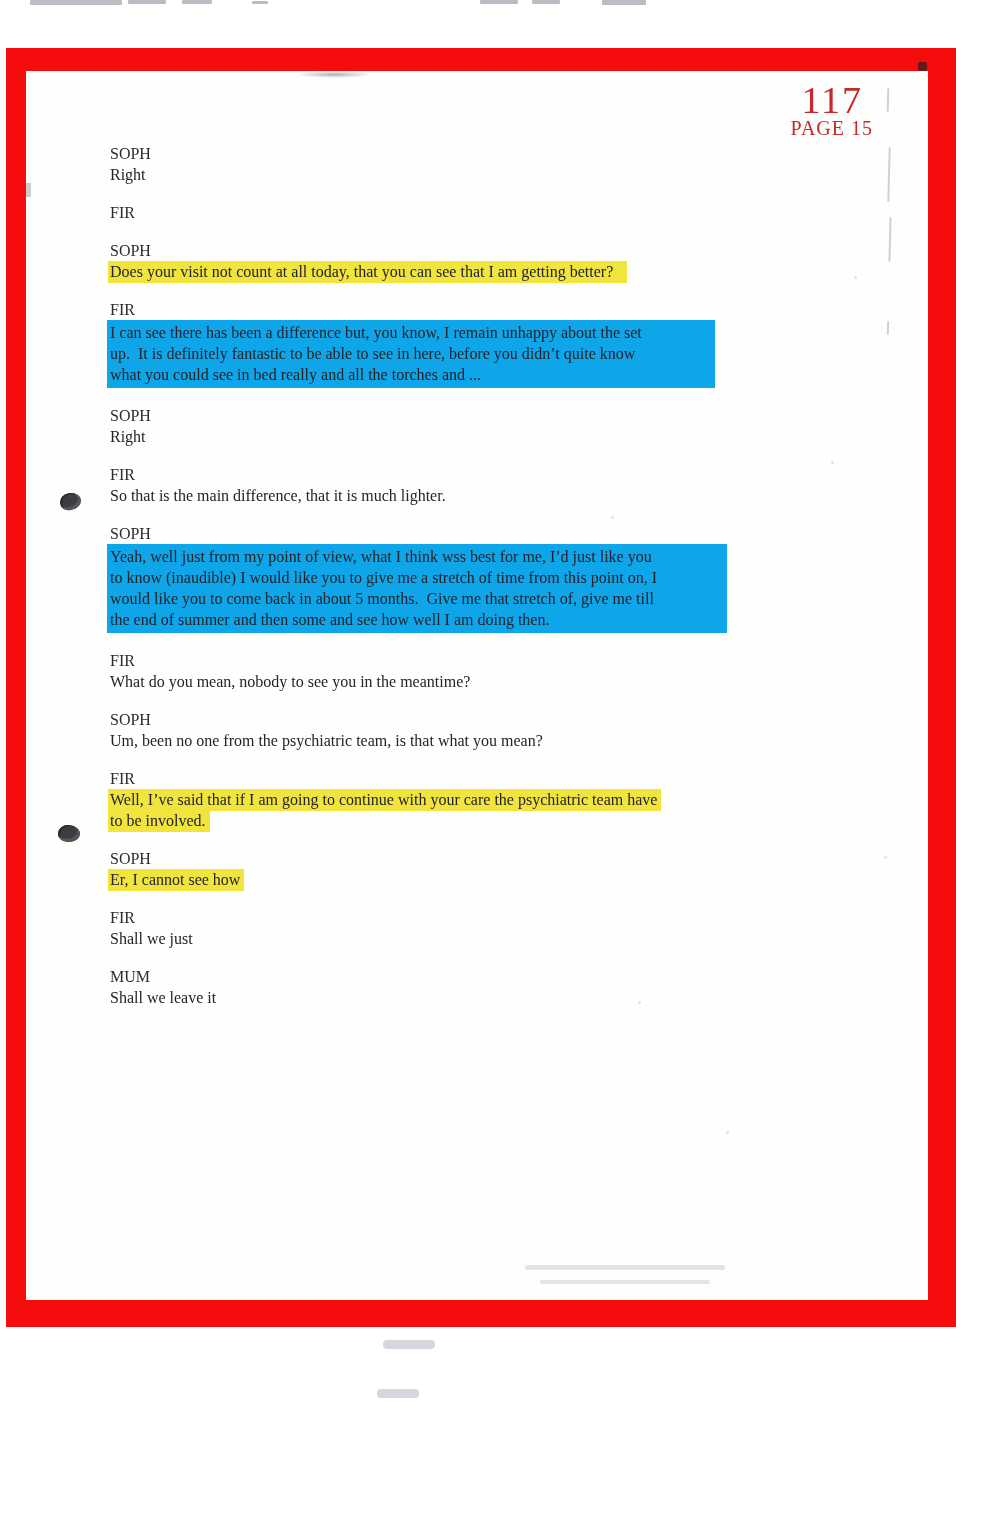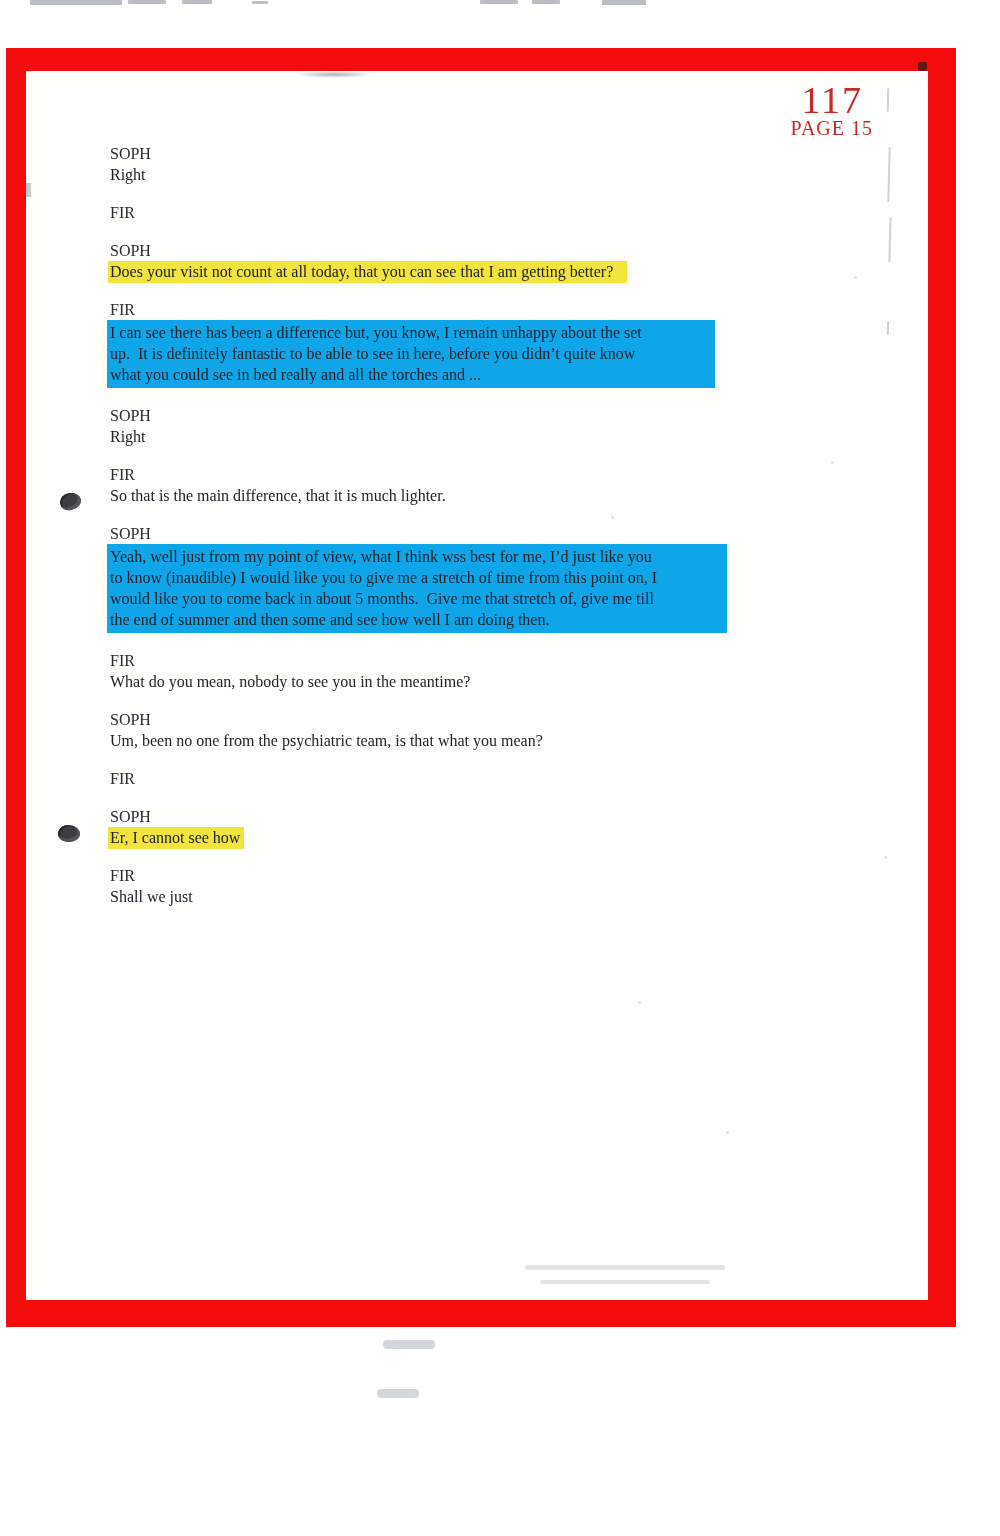--- a/index.html
+++ b/index.html
@@ -158,31 +158,37 @@
         <div class="speech">What do you mean, nobody to see you in the meantime?</div>
       </div>
 
       <div class="block">
         <div class="speaker">SOPH</div>
         <div class="speech">Um, been no one from the psychiatric team, is that what you mean?</div>
       </div>
 
       <div class="block">
         <div class="speaker">FIR</div>
+        <div class="speech"><span class="hl">Well, I’ve said that if I am going to continue with your care the psychiatric team have
+to be involved.</span></div>
       </div>
 
       <div class="block">
         <div class="speaker">SOPH</div>
         <div class="speech"><span class="hl">Er, I cannot see how</span></div>
       </div>
 
       <div class="block">
         <div class="speaker">FIR</div>
         <div class="speech">Shall we just</div>
       </div>
 
+      <div class="block">
+        <div class="speaker">MUM</div>
+        <div class="speech">Shall we leave it</div>
+      </div>
 
     </div>
   </div>
 </div>
 
 <div class="ghost" style="left:383px;top:1340px;width:52px;height:9px;"></div>
 <div class="ghost" style="left:377px;top:1389px;width:42px;height:9px;"></div>
 
 </body></html>

